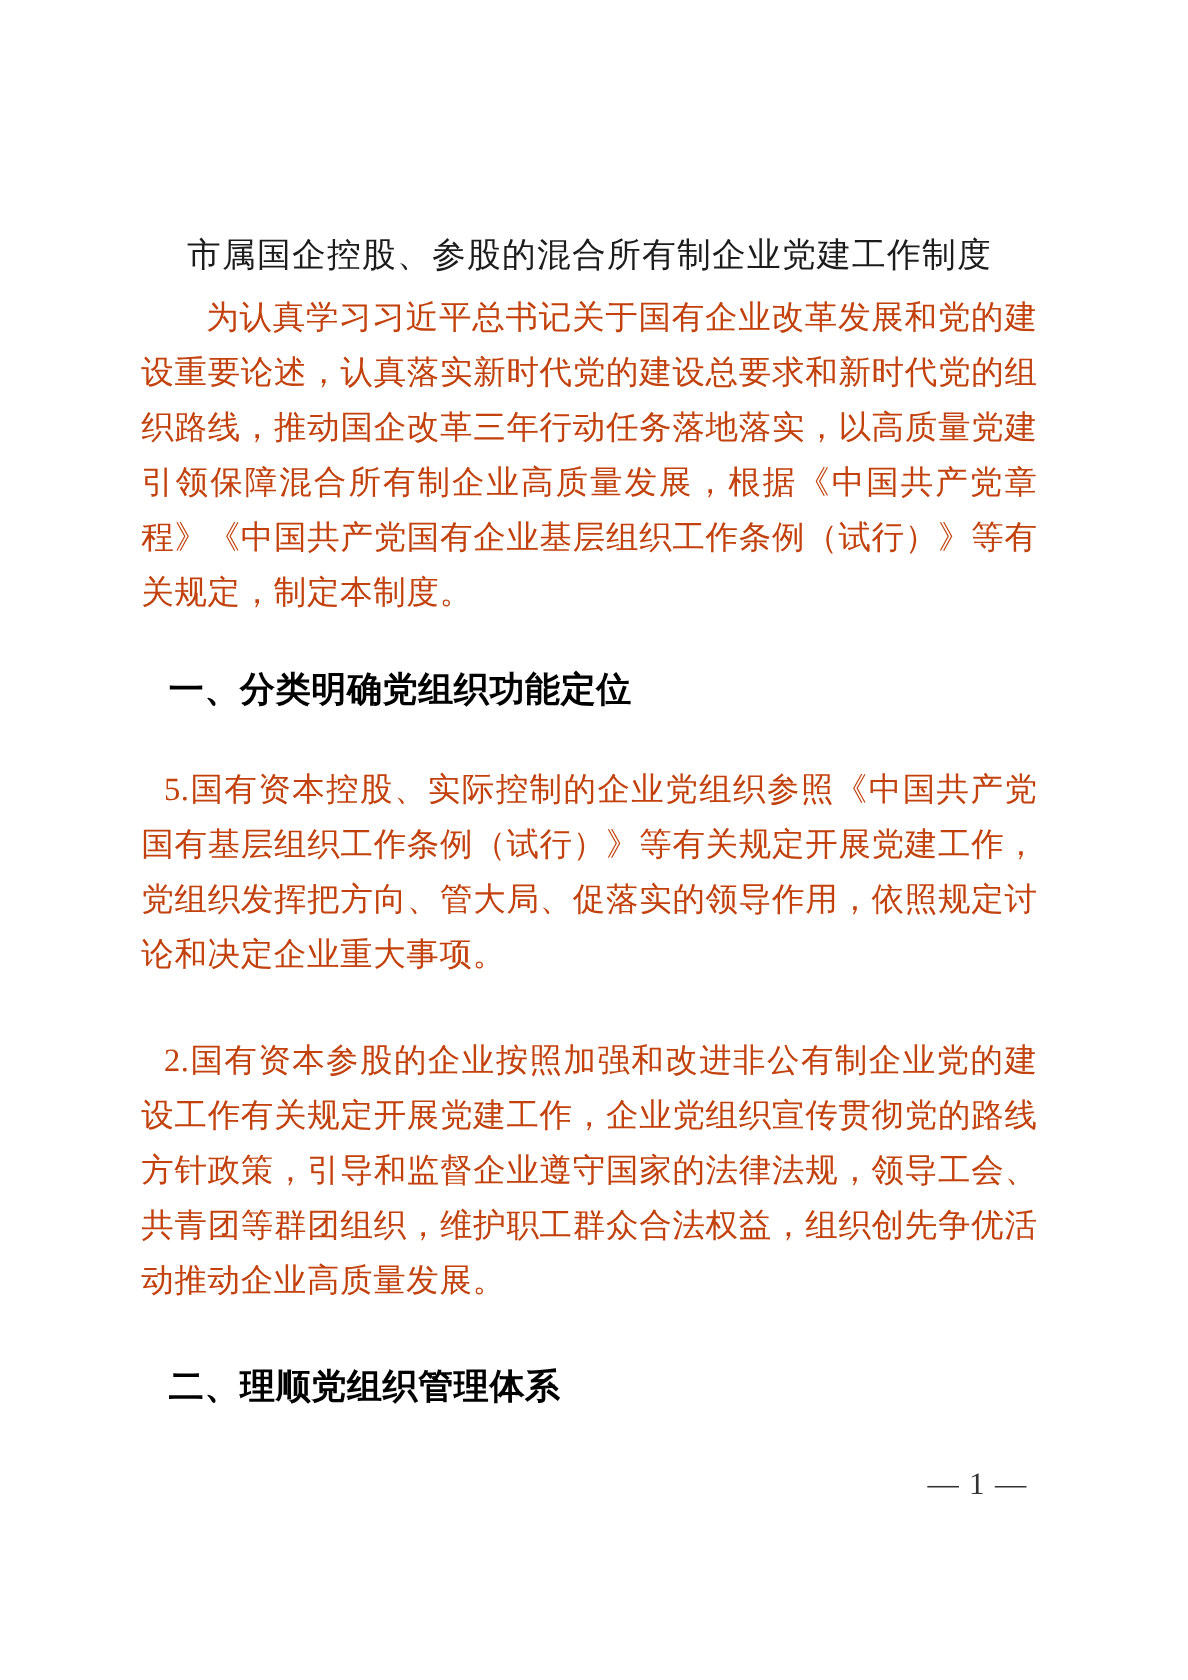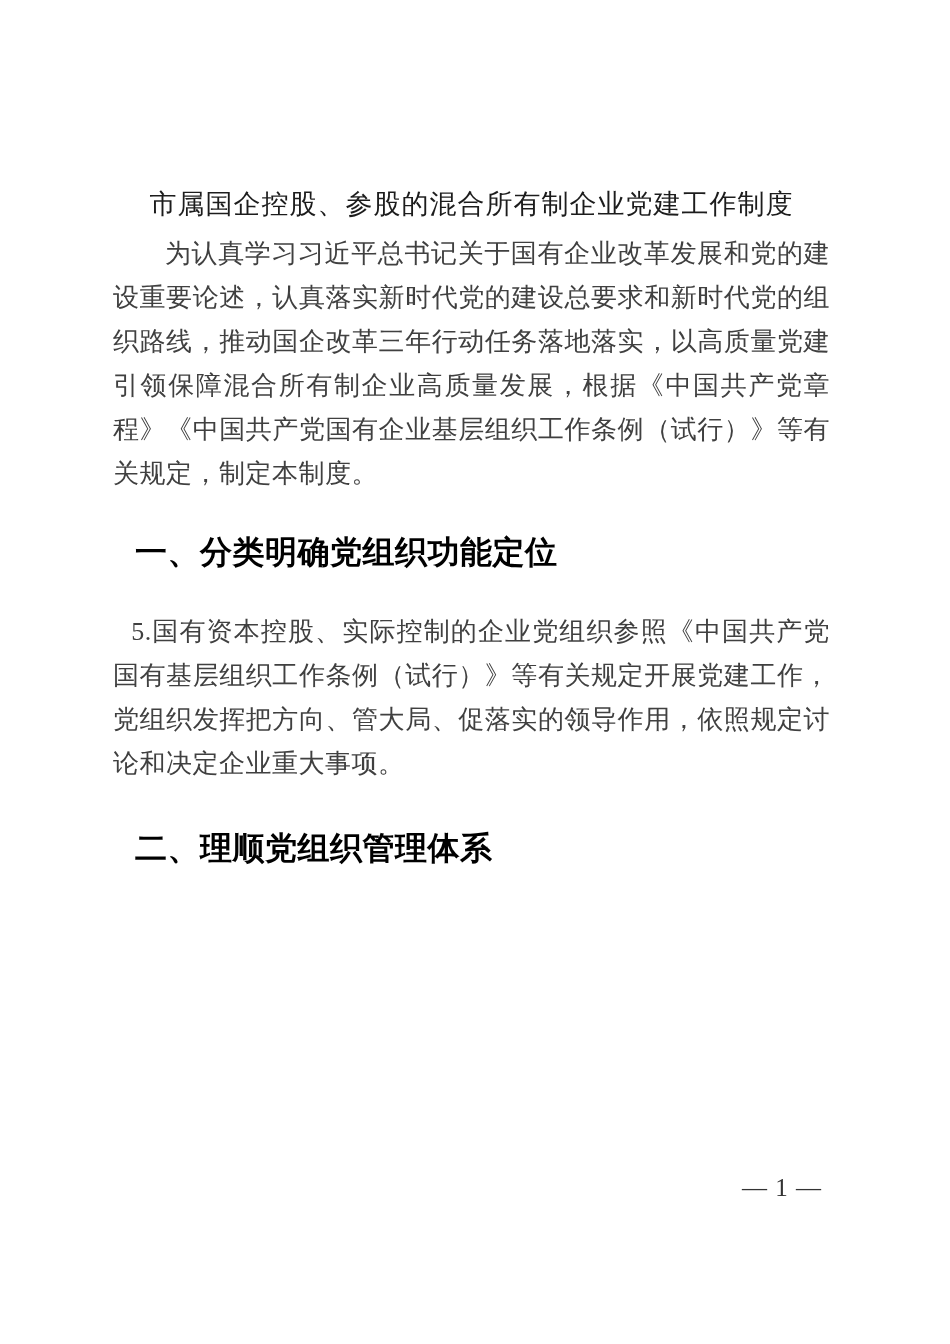--- a/index.html
+++ b/index.html
@@ -28,36 +28,36 @@
     letter-spacing: 1px;
     color: #1c1c1c;
     font-family: "Liberation Serif", "DejaVu Serif", serif;
   }
   .body-par {
     margin: 0;
     font-size: 26px;
     line-height: 44px;
     letter-spacing: 0.5px;
     text-align: justify;
-    color: #404040;
+    color: #c2410c;
   }
   .intro {
     margin-top: 6px;
     text-indent: 2em;
   }
   .clause {
     text-indent: 0.7em;
   }
   .clause + .clause {
     margin-top: 41px;
   }
   .section-heading {
     margin: 34px 0 36px 0;
     padding-left: 22px;
-    font-size: 32px;
+    font-size: 28px;
     line-height: 44px;
     font-weight: bold;
     letter-spacing: 0.5px;
     color: #000000;
     font-family: "Liberation Sans", "DejaVu Sans", sans-serif;
   }
   .section-heading.second {
     margin-top: 40px;
     margin-bottom: 16px;
   }
@@ -78,18 +78,19 @@
 <div class="page">
 
   <h1 class="doc-title">市属国企控股、参股的混合所有制企业党建工作制度</h1>
 
   <p class="body-par intro">为认真学习习近平总书记关于国有企业改革发展和党的建设重要论述，认真落实新时代党的建设总要求和新时代党的组织路线，推动国企改革三年行动任务落地落实，以高质量党建引领保障混合所有制企业高质量发展，根据《中国共产党章程》《中国共产党国有企业基层组织工作条例（试行）》等有关规定，制定本制度。</p>
 
   <h2 class="section-heading">一、分类明确党组织功能定位</h2>
 
   <p class="body-par clause">5.国有资本控股、实际控制的企业党组织参照《中国共产党国有基层组织工作条例（试行）》等有关规定开展党建工作，党组织发挥把方向、管大局、促落实的领导作用，依照规定讨论和决定企业重大事项。</p>
 
+  <p class="body-par clause">2.国有资本参股的企业按照加强和改进非公有制企业党的建设工作有关规定开展党建工作，企业党组织宣传贯彻党的路线方针政策，引导和监督企业遵守国家的法律法规，领导工会、共青团等群团组织，维护职工群众合法权益，组织创先争优活动推动企业高质量发展。</p>
 
   <h2 class="section-heading second">二、理顺党组织管理体系</h2>
 
   <div class="page-number">— 1 —</div>
 
 </div>
 
 </body></html>

